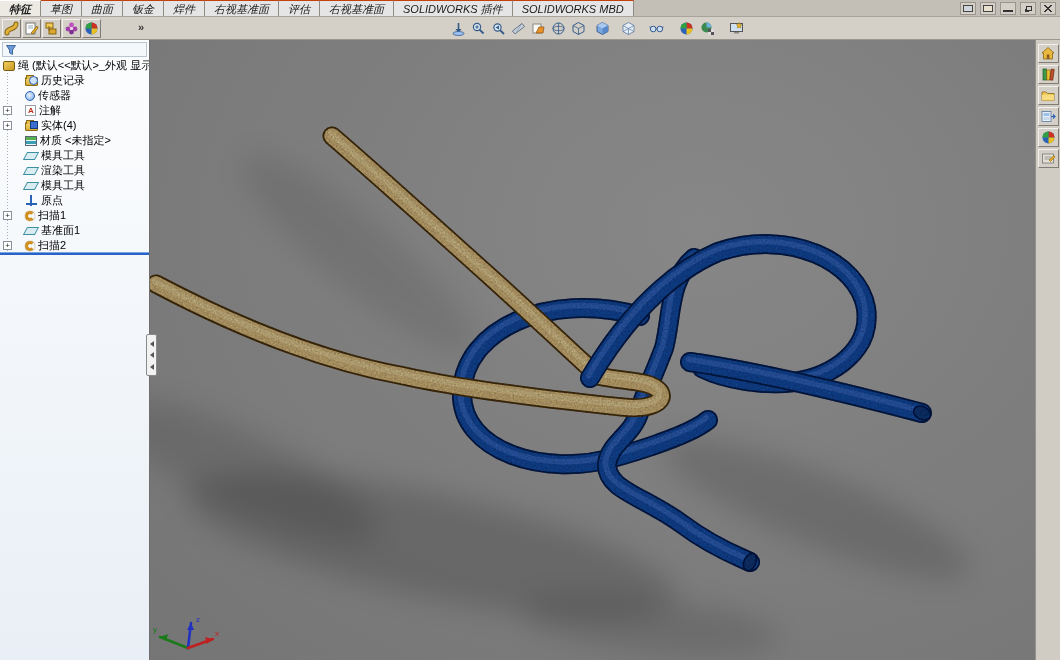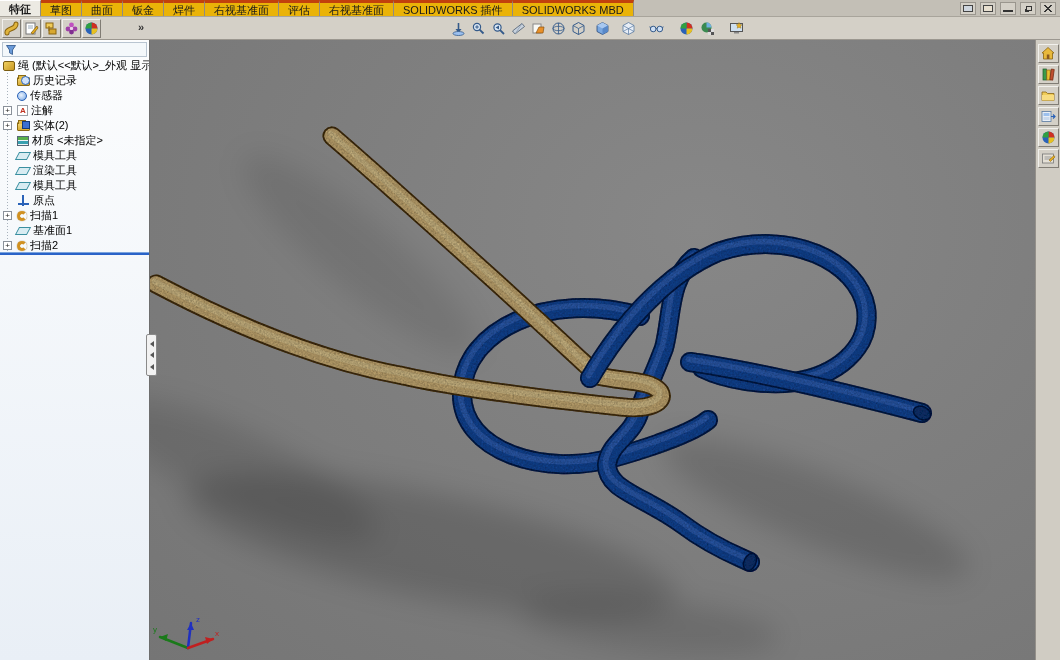--- a/index.html
+++ b/index.html
@@ -1,22 +1,22 @@
 <!DOCTYPE html>
 <html><head>
 <meta charset="utf-8">
 <style>
   * { margin:0; padding:0; box-sizing:border-box; }
   html,body { width:1060px; height:660px; overflow:hidden; }
   body { font-family:"Liberation Sans","DejaVu Sans",sans-serif; font-size:11px; }
   #app { position:relative; width:1060px; height:660px; background:#d4d0c7; overflow:hidden; }
 
   
-  #tabrow { position:absolute; left:0; top:0; width:1060px; height:17px; background:#c3bfb6; border-bottom:1px solid #a8a49b; display:flex; align-items:stretch; }
-  .ctab { padding:1px 9px 0 9px; display:flex; align-items:center; background:#eab308; border-right:1px solid #8f8b83; border-top:3px solid #c2410c; color:#1a1a1a; white-space:nowrap; cursor:default; }
+  #tabrow { position:absolute; left:0; top:0; width:1060px; height:17px; background:#c3bfb6; border-bottom:1px solid #a8a49b; display:flex; align-items:stretch;font-style:italic; }
+  .ctab { padding:1px 9px 0 9px; display:flex; align-items:center; background:#e5e5e5; border-right:1px solid #8f8b83; border-top:1px solid #c2410c; color:#1a1a1a; white-space:nowrap; cursor:default; }
   .ctab.active { background:#eceae3; border-top:1px solid #fff; font-weight:bold; }
   #winctrl { position:absolute; right:4px; top:2px; height:13px; display:flex; gap:4px; }
   .wbtn { width:16px; height:13px; background:#d4d0c7; border:1px solid #9a968e; position:relative; }
   .wbtn i { position:absolute; inset:2px; display:block; }
   .g-pane { border:1px solid #444; background:#cfd6de; }
   .g-pane2 { border:1px solid #444; background:#e8e0d0; }
   .g-min { border-bottom:2px solid #333; margin-top:5px; }
   .g-restore { border:1px solid #333; margin:1px 1px 1px 3px; box-shadow:-2px 2px 0 -1px #333; }
   .g-close { background:
       linear-gradient(45deg, transparent 42%, #333 42%, #333 58%, transparent 58%),
@@ -25,21 +25,21 @@
   
   #toolrow { position:absolute; left:0; top:17px; width:1060px; height:23px; background:#d4d0c7; border-bottom:1px solid #9b978f; }
   .tbtn { position:absolute; top:2px; width:19px; height:19px; background:#d4d0c7; border:1px solid; border-color:#f2f1ed #807c74 #807c74 #f2f1ed; display:flex; align-items:center; justify-content:center; }
   .overflow { position:absolute; left:134px; top:4px; width:14px; height:14px; color:#333; font-weight:bold; font-size:11px; text-align:center; cursor:pointer; }
   .hic { position:absolute; top:3px; width:17px; height:17px; display:flex; align-items:center; justify-content:center; border:1px solid transparent; }
 
   
   #leftpanel { position:absolute; left:0; top:40px; width:150px; height:620px; background:linear-gradient(#fcfdfe,#e9eff6); border-right:1px solid #6e6e6e; }
   #filterbar { position:absolute; left:2px; top:2px; width:145px; height:15px; background:#f4f8fb; border:1px solid #b9c5d1; display:flex; align-items:center; padding-left:2px; }
   #tree { position:absolute; left:0; top:18px; width:149px; }
-  .trow { height:15px; display:flex; align-items:center; padding-left:17px; position:relative; white-space:nowrap; overflow:hidden; color:#000; }
+  .trow { height:15px; display:flex; align-items:center; padding-left:25px; position:relative; white-space:nowrap; overflow:hidden; color:#000; }
   .trow.root { padding-left:3px; font-weight:normal; }
   .tplus { position:absolute; left:3px; top:3px; width:9px; height:9px; background:#fff; border:1px solid #8a919a; font-size:8px; line-height:7px; text-align:center; color:#222; }
   .tlabel { margin-left:3px; }
   .ti { width:13px; height:12px; position:relative; flex:0 0 auto; }
   .ti-part { width:12px; height:10px; background:linear-gradient(135deg,#f0d060,#c89822); border:1px solid #7a5c10; border-radius:2px; }
   .ti-fold { background:linear-gradient(#f4d87a,#d8ac34); border:1px solid #8a6a14; height:9px; margin-top:2px; border-radius:1px; }
   .ti-fold::before { content:""; position:absolute; left:0; top:-3px; width:6px; height:3px; background:#e4bc48; border:1px solid #8a6a14; border-bottom:none; }
   .ti-hist::after { content:""; position:absolute; right:-1px; top:-2px; width:7px; height:7px; border-radius:50%; background:#cfe2fa; border:1px solid #2a62b8; }
   .ti-bodies::after { content:""; position:absolute; right:-1px; top:-2px; width:6px; height:6px; background:#3a6fd0; border:1px solid #123a7a; }
   .ti-sens { border-radius:50%; width:10px; height:10px; margin-top:1px; background:radial-gradient(circle at 40% 40%, #eaf2fc, #9cc0ee 65%, #2a62b8); border:1px solid #2a62b8; }
@@ -256,21 +256,21 @@
         <span class="tlabel">传感器</span>
       </div>
       <div class="trow">
         <span class="tplus">+</span>
         <span class="ti ti-ann"></span>
         <span class="tlabel">注解</span>
       </div>
       <div class="trow">
         <span class="tplus">+</span>
         <span class="ti ti-fold ti-bodies"></span>
-        <span class="tlabel">实体(2)</span>
+        <span class="tlabel">实体(4)</span>
       </div>
       <div class="trow">
         <span class="ti ti-mat"></span>
         <span class="tlabel">材质 &lt;未指定&gt;</span>
       </div>
       <div class="trow">
         <span class="ti">
             <span class="ti-plane" style="display:block"></span>
           </span>
         <span class="tlabel">模具工具</span>

